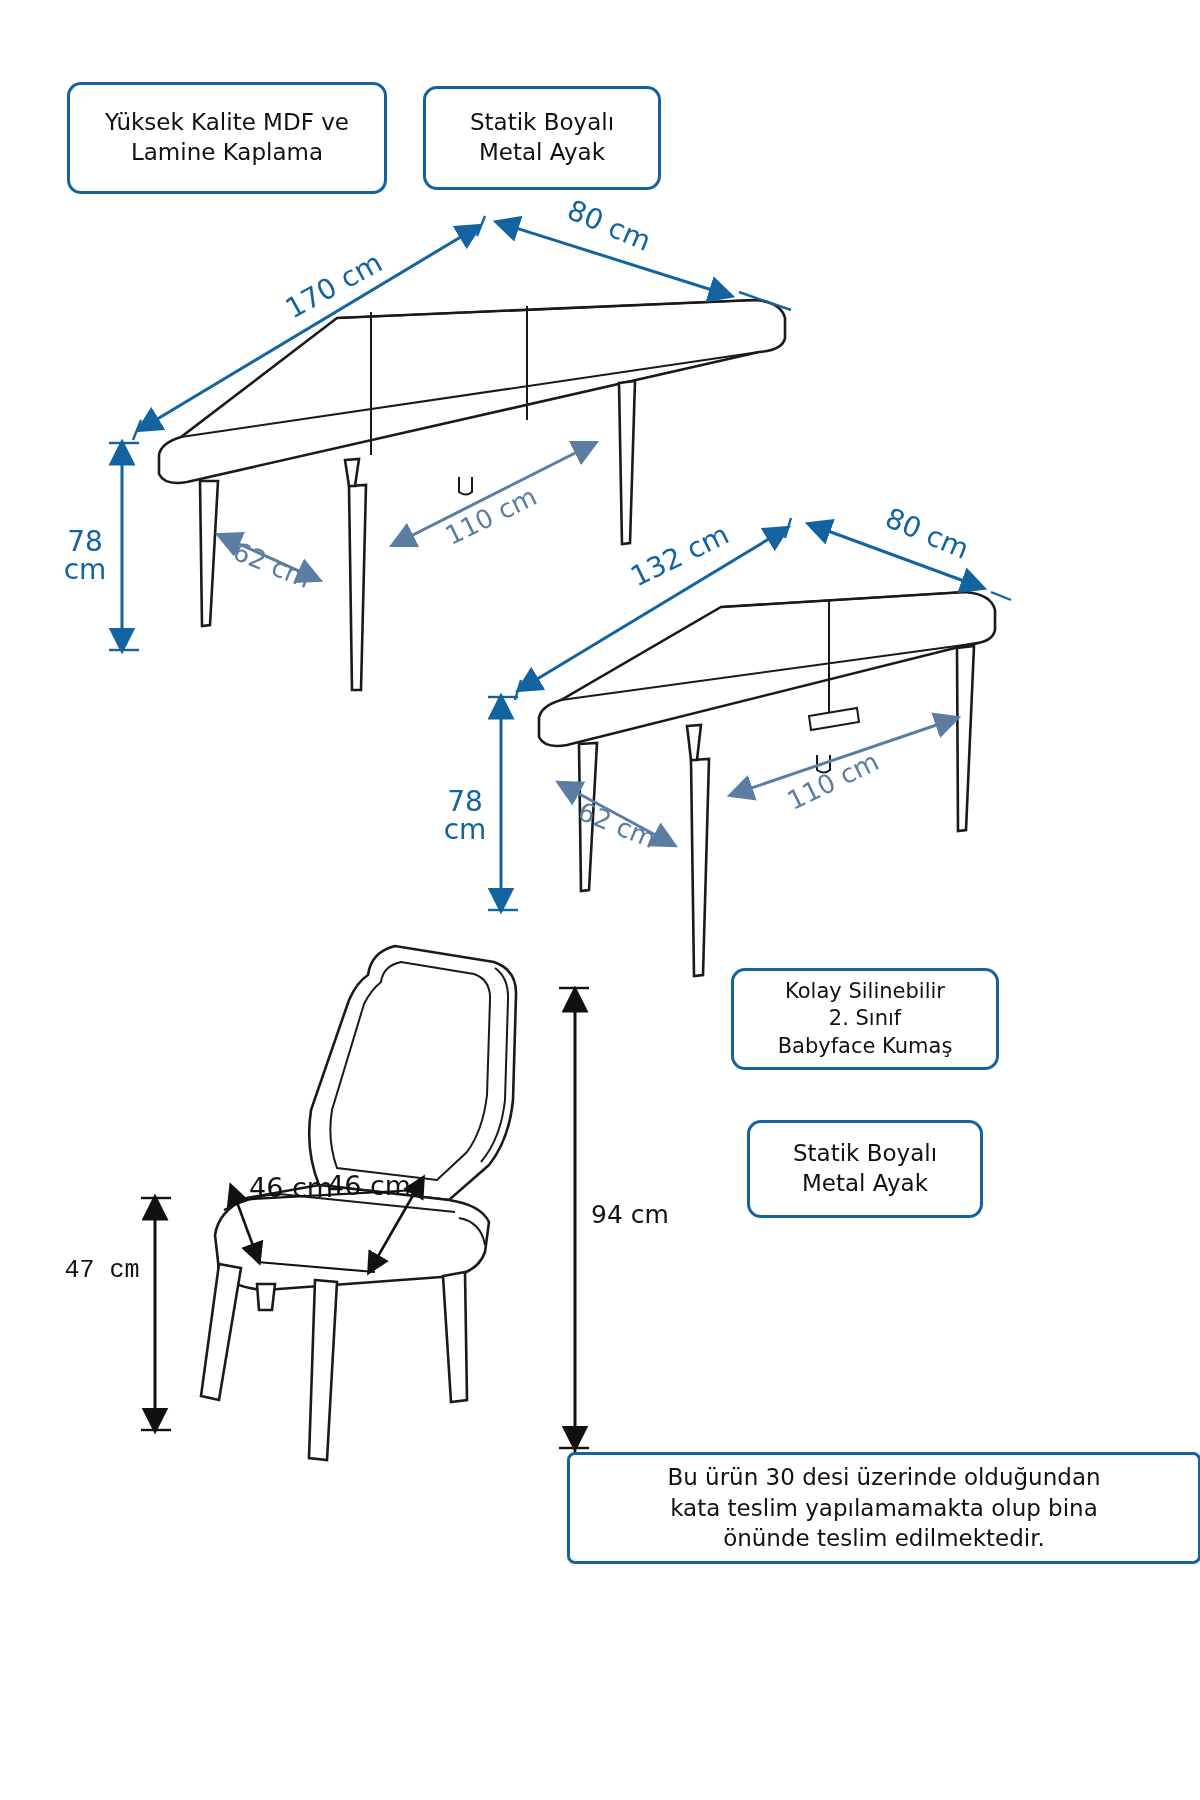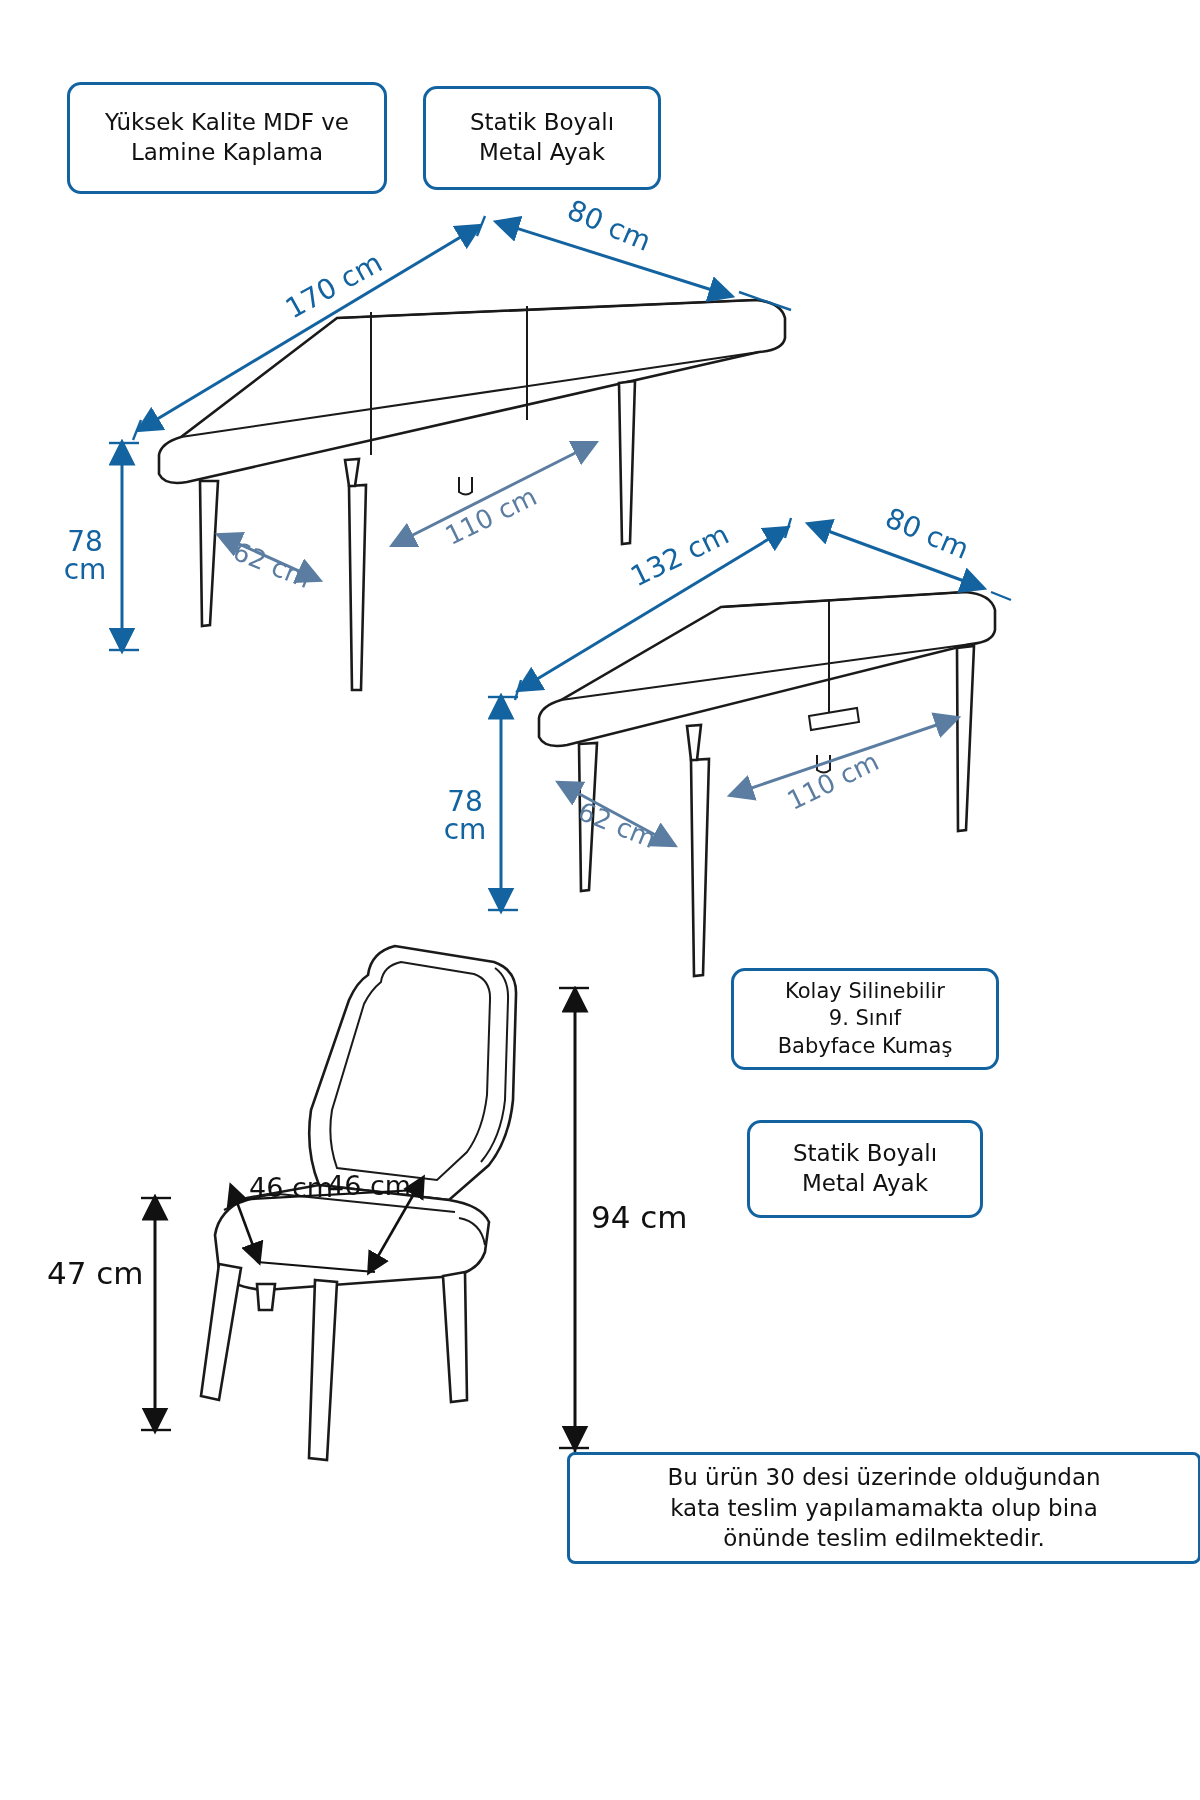--- a/index.html
+++ b/index.html
@@ -54,21 +54,21 @@
   }
   .dimlabel {
     position: absolute;
     color: #1263a0;
     font-size: 28px;
     white-space: pre-line;
     line-height: 1.0;
     text-align: center;
   }
   .dimlabel.gray { color: #5b7da1; font-size: 26px; }
-  .dimlabel.black { color: #111111; font-size: 31px; }
+  .dimlabel.black { color: #111111; font-size: 25px; }
   .rot-n45 { transform: rotate(-29deg); transform-origin: center center; }
   .rot-p25 { transform: rotate(23deg); transform-origin: center center; }
   .rot-n26 { transform: rotate(-26deg); transform-origin: center center; }
   .rot-p22 { transform: rotate(22deg); transform-origin: center center; }
 </style>
 </head>
 <body>
 
 <div class="stage">
 
@@ -200,21 +200,21 @@
     <g stroke="#111111" stroke-width="2.6" fill="none">
       <path d="M556,1448 L556,1500"></path>
     </g>
   </svg>
 
   <div class="callout" id="callout-mdf"><span>Yüksek Kalite MDF ve
 Lamine Kaplama</span></div>
   <div class="callout" id="callout-leg1"><span>Statik Boyalı
 Metal Ayak</span></div>
   <div class="callout" id="callout-fabric"><span>Kolay Silinebilir
-9. Sınıf
+2. Sınıf
 Babyface Kumaş</span></div>
   <div class="callout" id="callout-leg2"><span>Statik Boyalı
 Metal Ayak</span></div>
   <div class="callout" id="callout-note"><span>Bu  ürün  30 desi üzerinde olduğundan
 kata teslim yapılamamakta olup bina
 önünde teslim edilmektedir.</span></div>
 
   <div class="dimlabel rot-n45" style="left:250px; top:272px; width:130px;">170 cm</div>
   <div class="dimlabel rot-p25" style="left:530px; top:212px; width:120px;">80 cm</div>
   <div class="dimlabel" style="left:38px; top:528px; width:56px;">78
@@ -223,17 +223,17 @@
   <div class="dimlabel gray rot-n26" style="left:410px; top:503px; width:124px;">110 cm</div>
 
   <div class="dimlabel rot-n26" style="left:596px; top:542px; width:130px;">132 cm</div>
   <div class="dimlabel rot-p25" style="left:848px; top:520px; width:120px;">80 cm</div>
   <div class="dimlabel" style="left:418px; top:788px; width:56px;">78
 cm</div>
   <div class="dimlabel gray rot-p22" style="left:545px; top:812px; width:106px;">62 cm</div>
   <div class="dimlabel gray rot-n26" style="left:752px; top:768px; width:124px;">110 cm</div>
 
   <div class="dimlabel black" style="left:572px; top:1202px; width:110px; text-align:left;">94 cm</div>
-  <div class="dimlabel black" style="left:28px; top:1258px; width:110px; text-align:left;">47 cm</div>
+  <div class="dimlabel black" style="left:28px; top:1258px; width:110px; text-align:center;font-family:Liberation Mono, monospace;">47 cm</div>
   <div class="dimlabel black" style="left:222px; top:1174px; width:100px; font-size:27px;">46 cm</div>
   <div class="dimlabel black" style="left:300px; top:1172px; width:100px; font-size:27px;">46 cm</div>
 
 </div>
 
 </body></html>

